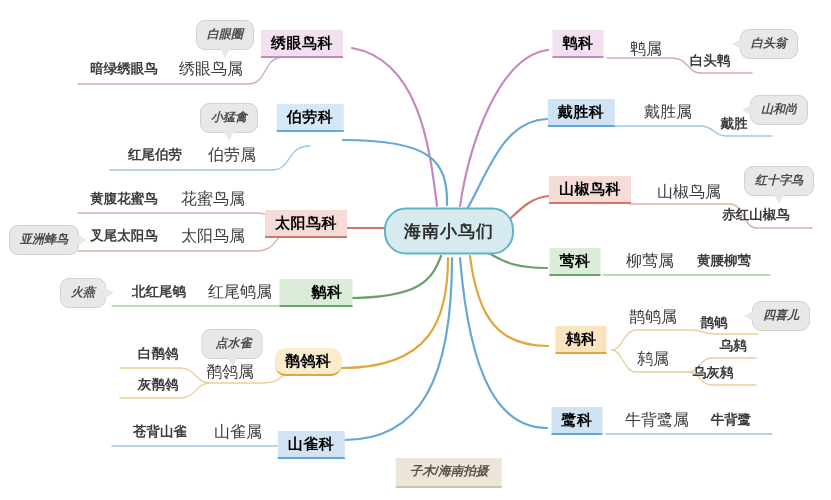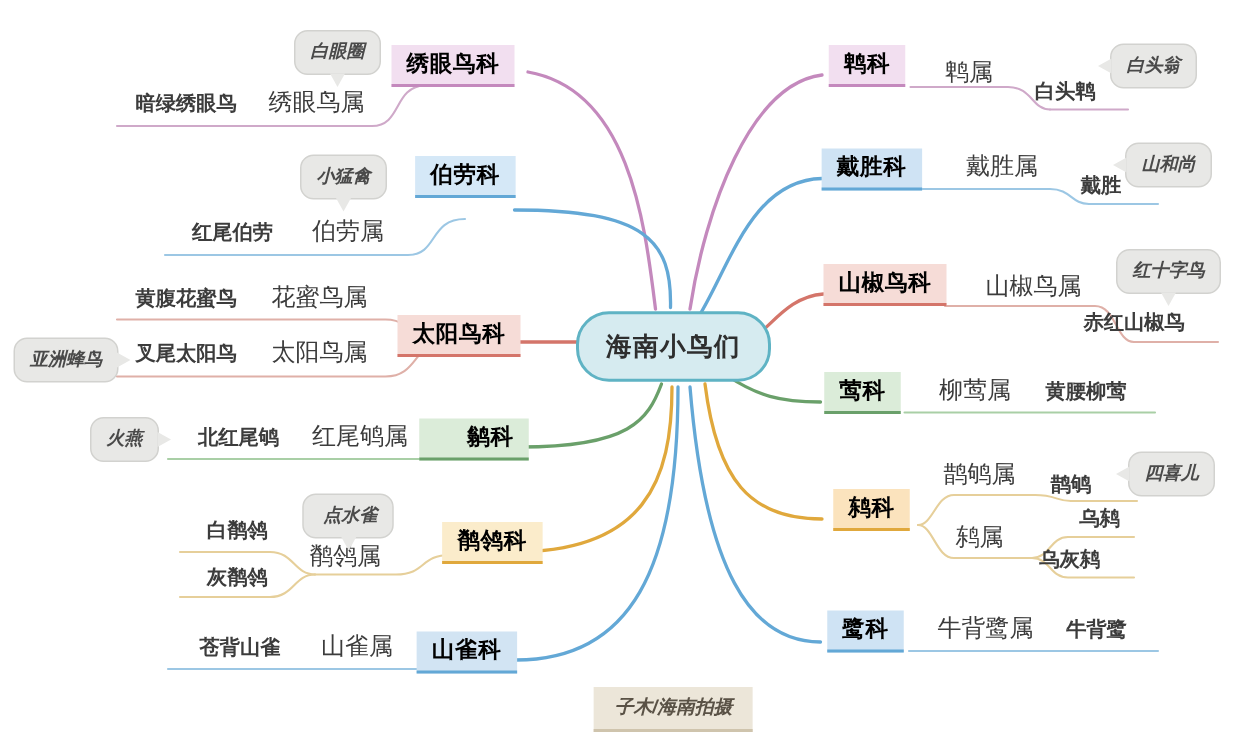--- a/index.html
+++ b/index.html
@@ -161,26 +161,26 @@
       <div class="node fam" style="left: 306px; top: 224px; background: rgb(246, 220, 215); border-bottom: 2.5px solid rgb(212, 117, 106);">太阳鸟科</div>
       <div class="node leaf gn" style="left: 213px; top: 200px;">花蜜鸟属</div>
       <div class="node leaf sp" style="left: 124px; top: 200px;">黄腹花蜜鸟</div>
       <div class="node leaf gn" style="left: 213px; top: 237px;">太阳鸟属</div>
       <div class="node leaf sp" style="left: 124px; top: 237px;">叉尾太阳鸟</div>
       <div class="callout tail-right" style="left: 44px; top: 240px;">亚洲蜂鸟</div>
       <div class="node fam" style="left: 316px; top: 293px; background: rgb(219, 236, 217); border-bottom: 2.5px solid rgb(106, 160, 106); padding-left: 32px;">鹟科</div>
       <div class="node leaf gn" style="left: 240px; top: 293px;">红尾鸲属</div>
       <div class="node leaf sp" style="left: 159px; top: 293px;">北红尾鸲</div>
       <div class="callout tail-right" style="left: 83px; top: 293px;">火燕</div>
-      <div class="node fam" style="left: 328px; top: 362px; background: rgb(251, 236, 203); border-bottom: 2.5px solid rgb(224, 168, 60);">鹡鸰科</div>
+      <div class="node fam" style="left: 308px; top: 362px; background: rgb(251, 236, 203); border-bottom: 2.5px solid rgb(224, 168, 60); border-radius: 11px;">鹡鸰科</div>
       <div class="node leaf gn" style="left: 230px; top: 373px;">鹡鸰属</div>
       <div class="node leaf sp" style="left: 158px; top: 355px;">白鹡鸰</div>
       <div class="node leaf sp" style="left: 158px; top: 386px;">灰鹡鸰</div>
       <div class="callout tail-bottom" style="left: 232px; top: 344px; padding-left: 13px;">点水雀</div>
-      <div class="node fam" style="left: 311px; top: 435px; background: rgb(210, 228, 243); border-bottom: 2.5px solid rgb(99, 168, 214); text-align: right;">山雀科</div>
+      <div class="node fam" style="left: 311px; top: 445px; background: rgb(210, 228, 243); border-bottom: 2.5px solid rgb(99, 168, 214); text-align: right;">山雀科</div>
       <div class="node leaf gn" style="left: 238px; top: 433px;">山雀属</div>
       <div class="node leaf sp" style="left: 160px; top: 433px;">苍背山雀</div>
       <div class="node fam" style="left: 578px; top: 44px; background: rgb(242, 223, 240); border-bottom: 2.5px solid rgb(196, 137, 189);">鹎科</div>
       <div class="node leaf gn" style="left: 646px; top: 50px;">鹎属</div>
       <div class="node leaf sp" style="left: 710px; top: 62px;">白头鹎</div>
       <div class="callout tail-left" style="left: 769px; top: 44px;">白头翁</div>
       <div class="node fam" style="left: 581px; top: 113px; background: rgb(207, 227, 244); border-bottom: 2.5px solid rgb(99, 168, 214);">戴胜科</div>
       <div class="node leaf gn" style="left: 668px; top: 113px;">戴胜属</div>
       <div class="node leaf sp" style="left: 734px; top: 125px;">戴胜</div>
       <div class="callout tail-left" style="left: 779px; top: 110px;">山和尚</div>

